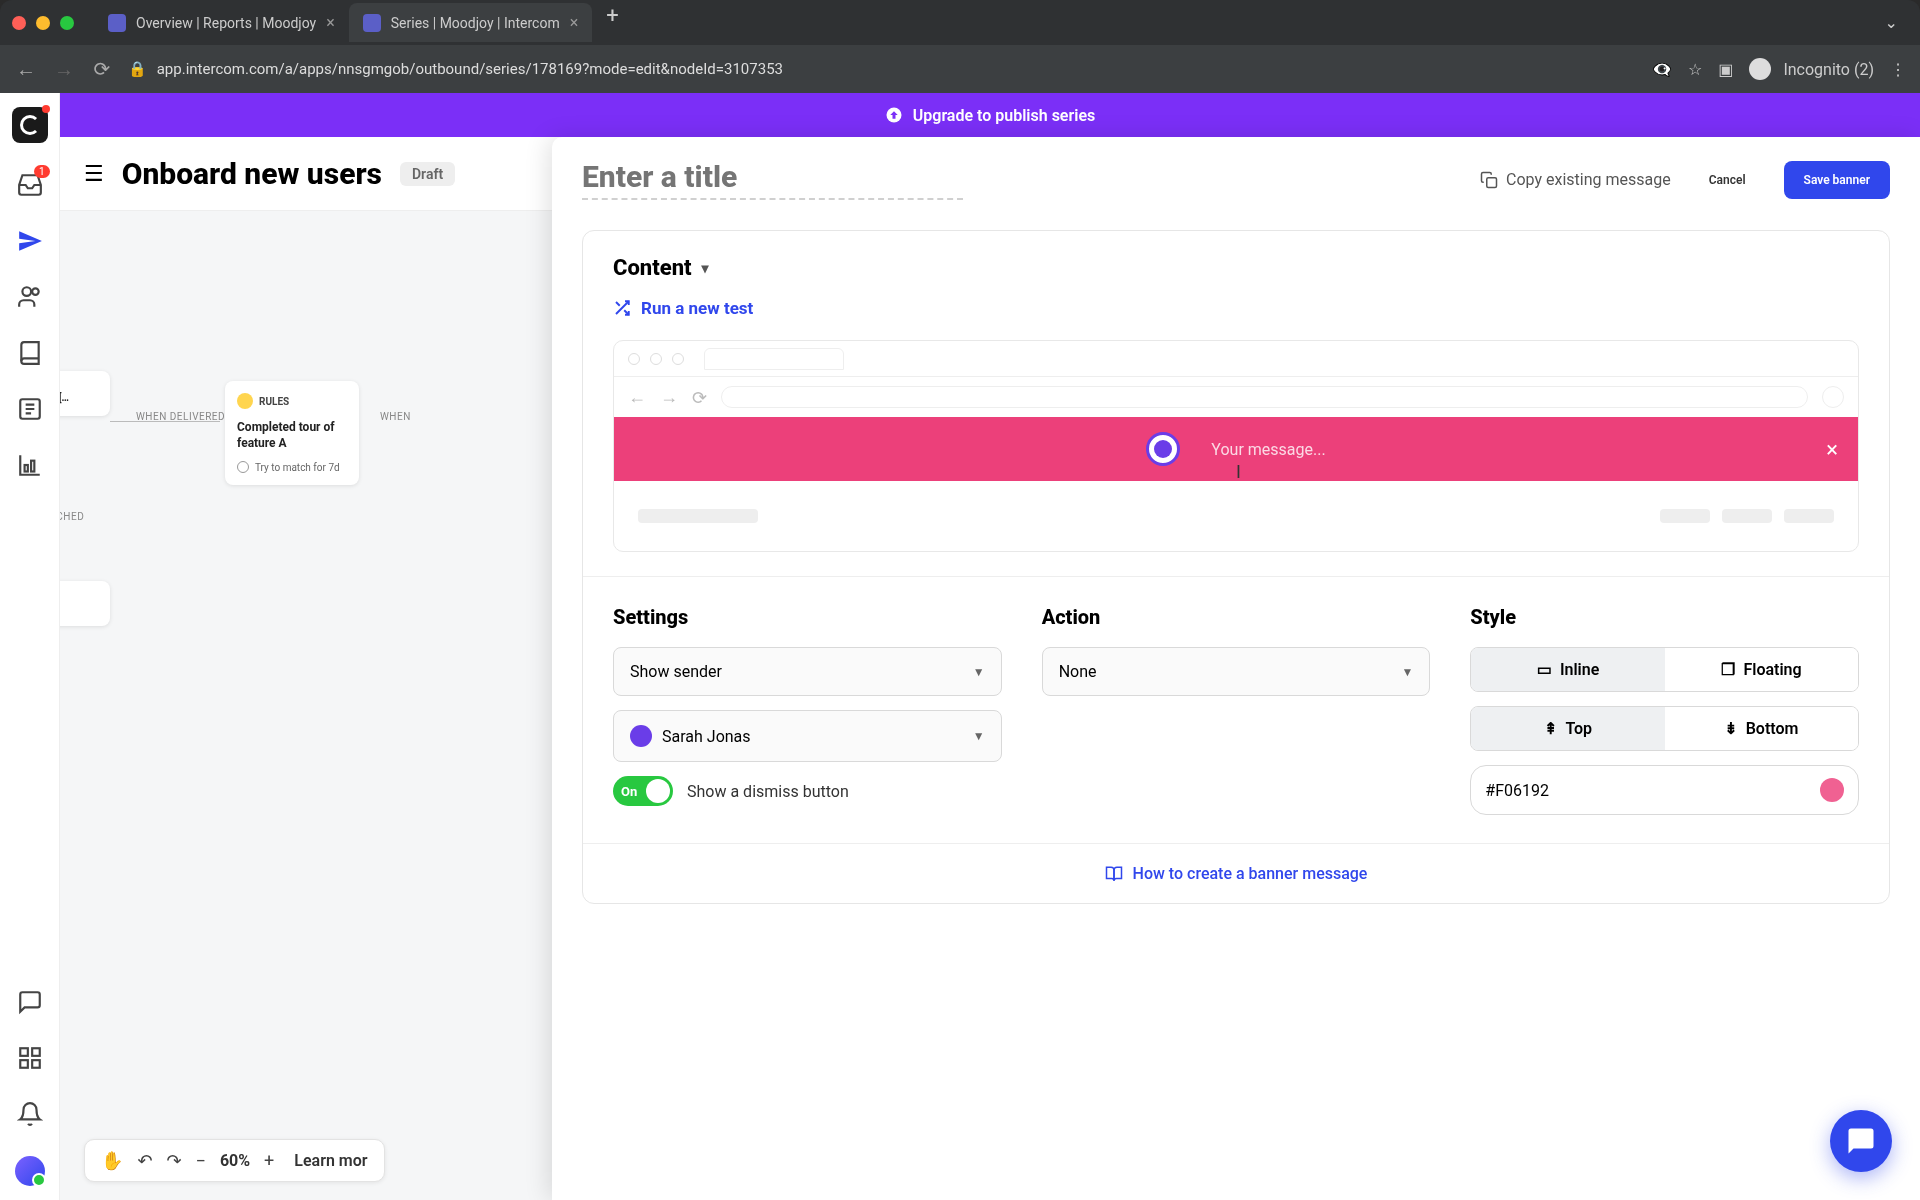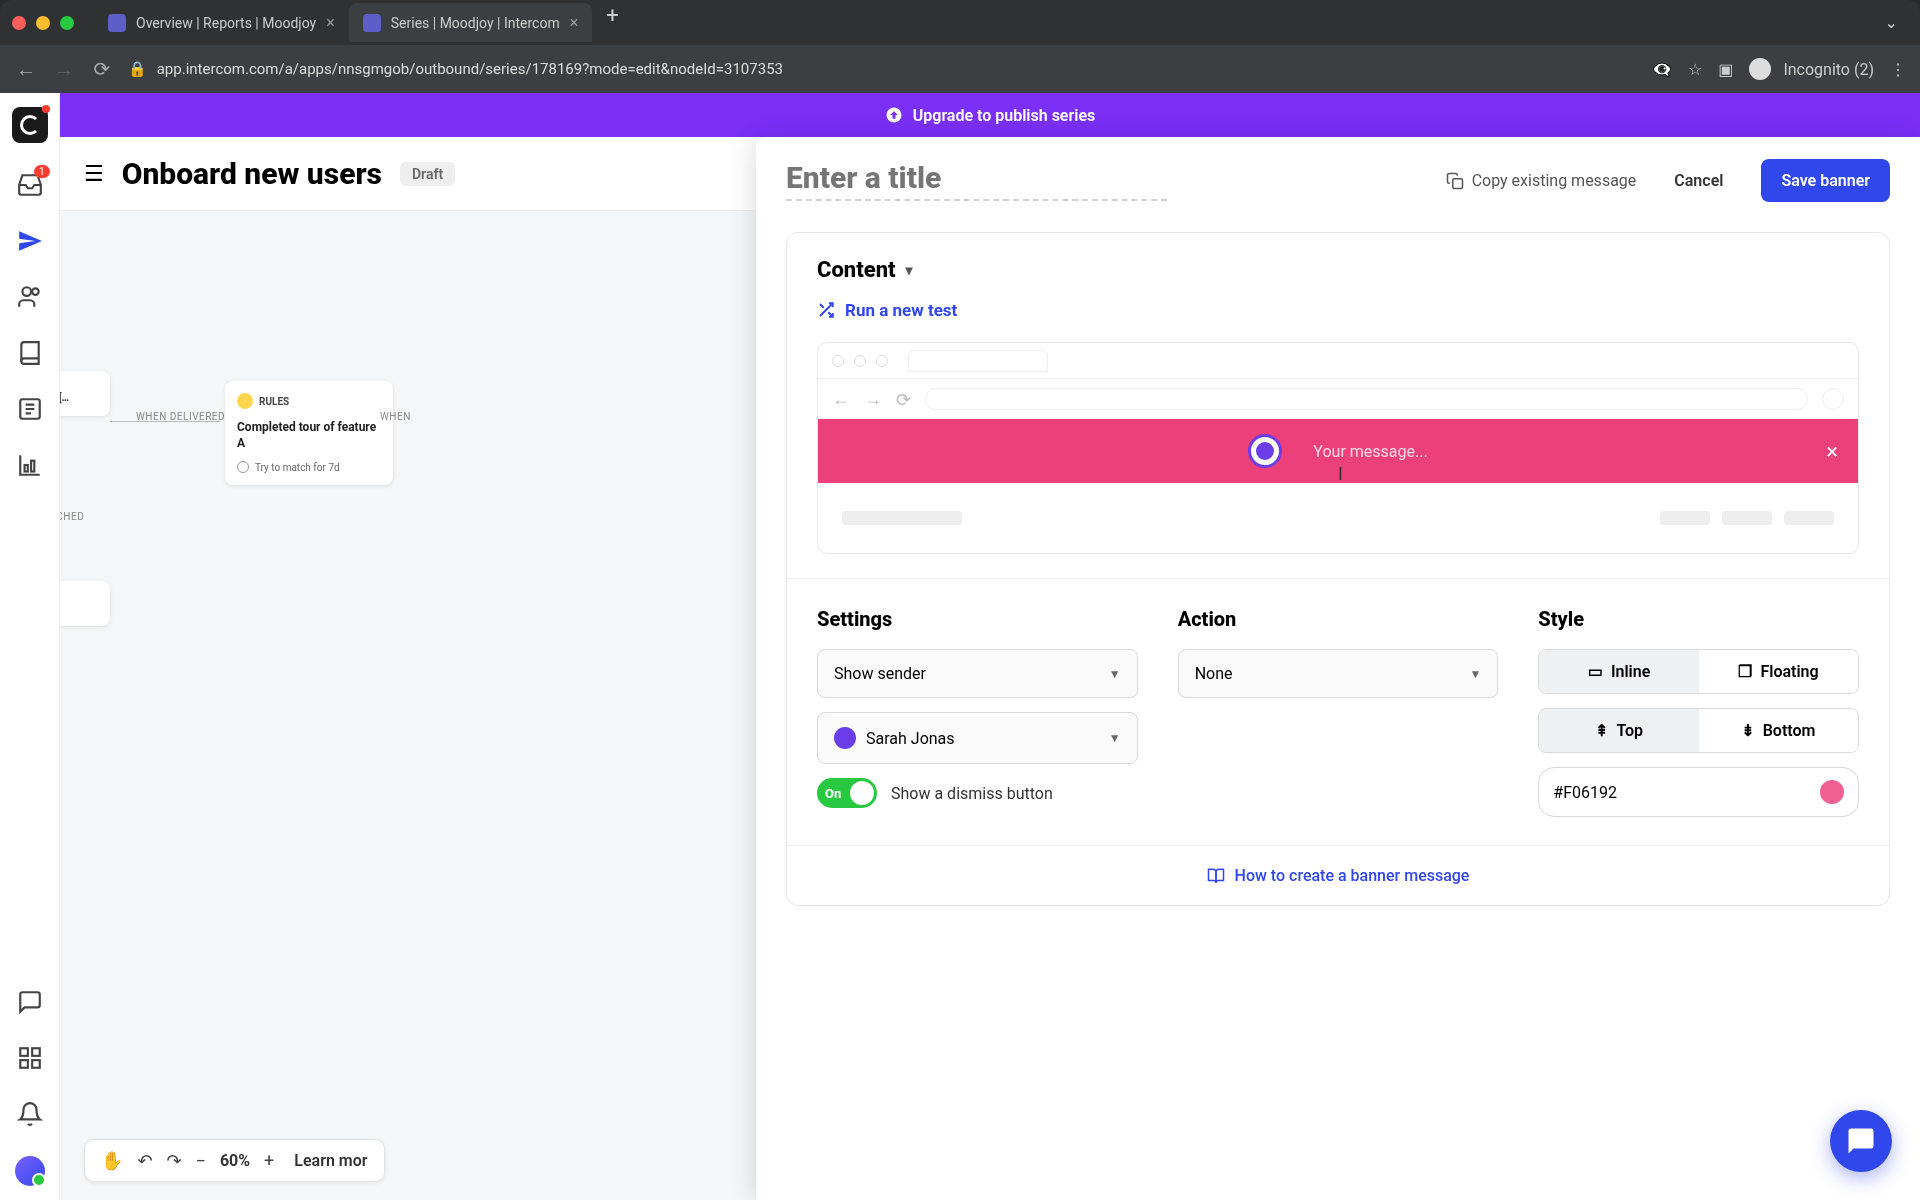--- a/index.html
+++ b/index.html
@@ -48,41 +48,41 @@
   .upgrade-bar { position: absolute; top: 0; left: 60px; right: 0; height: 44px; background: #7b2ff7; color: #fff; display: flex; align-items: center; justify-content: center; gap: 10px; font-weight: 600; font-size: 16px; z-index: 5; }
 
   
   .series-canvas { position: absolute; top: 44px; left: 60px; right: 0; bottom: 0; background: #f5f6f7; }
   .canvas-header { height: 74px; display: flex; align-items: center; padding: 0 24px; gap: 18px; background: #fff; border-bottom: 1px solid #eee; }
   .hamburger { font-size: 22px; cursor: pointer; }
   .series-title { font-size: 30px; font-weight: 800; }
   .draft-badge { background: #eee; color: #666; padding: 4px 12px; border-radius: 6px; font-size: 14px; font-weight: 600; }
 
   .canvas-body { position: relative; height: calc(100% - 74px); overflow: hidden; }
-  .flow-card { position: absolute; background: #fff; border-radius: 8px; box-shadow: 0 1px 4px rgba(0,0,0,.1); padding: 12px; font-size: 12px; width: 168px; }
+  .flow-card { position: absolute; background: #fff; border-radius: 8px; box-shadow: 0 1px 4px rgba(0,0,0,.1); padding: 12px; font-size: 12px; width: 134px; }
   .flow-card .tag { display: inline-flex; align-items: center; gap: 6px; font-weight: 700; font-size: 10px; color: #444; }
   .flow-card .tag::before { content:''; width:16px; height:16px; background:#ffd54f; border-radius:50%; }
   .flow-card .body { margin-top: 8px; font-weight: 700; color: #222; line-height: 1.3; }
   .flow-card .footer { margin-top: 10px; font-size: 10px; color: #666; display:flex; align-items:center; gap:6px; }
   .flow-card .footer::before { content:''; width:10px; height:10px; border:1px solid #999; border-radius:50%; }
   .edge-label { position: absolute; font-size: 10px; color: #888; letter-spacing: .5px; }
   .edge-line { position: absolute; height: 1px; background: #bbb; }
 
   .canvas-toolbar { position: absolute; bottom: 18px; left: 24px; display: flex; align-items: center; gap: 14px; background: #fff; border: 1px solid #e3e3e3; border-radius: 10px; padding: 10px 16px; box-shadow: 0 1px 4px rgba(0,0,0,.08); }
   .ct-btn { font-size: 18px; color: #444; cursor: pointer; }
   .ct-zoom { font-size: 16px; font-weight: 700; color: #333; }
   .ct-learn { font-size: 16px; font-weight: 600; color: #333; margin-left: 6px; white-space: nowrap; overflow: hidden; }
 
   
-  .panel { position: absolute; top: 44px; right: 0; bottom: 0; width: 1164px; background: #fff; box-shadow: -4px 0 24px rgba(0,0,0,.12); display: flex; flex-direction: column; z-index: 10; border-radius: 10px 0 0 0; }
+  .panel { position: absolute; top: 44px; right: 0; bottom: 0; width: 1368px; background: #fff; box-shadow: -4px 0 24px rgba(0,0,0,.12); display: flex; flex-direction: column; z-index: 10; border-radius: 10px 0 0 0; }
   .panel-header { display: flex; align-items: center; padding: 22px 30px; gap: 18px; }
   .title-input { font-size: 30px; font-weight: 800; color: #9aa0a6; border: none; border-bottom: 2px dashed #d0d0d0; padding-bottom: 4px; min-width: 220px; outline: none; }
   .panel-header-spacer { flex: 1; }
   .hdr-link { display: flex; align-items: center; gap: 8px; color: #555; font-size: 16px; cursor: pointer; }
-  .hdr-btn { padding: 12px 20px; border-radius: 8px; font-size: 16px; font-weight: 600; cursor: pointer; border: none; }
+  .hdr-btn { padding: 12px 20px; border-radius: 8px; font-size: 12px; font-weight: 600; cursor: pointer; border: none; }
   .hdr-btn.cancel { background: transparent; color: #333; }
   .hdr-btn.primary { background: #3047ec; color: #fff; }
 
   .panel-body { flex: 1; overflow: auto; padding: 0 30px 30px; }
   .card { border: 1px solid #e6e6e6; border-radius: 12px; margin-top: 8px; }
   .card-inner { padding: 24px 30px; }
   .section-title { font-size: 22px; font-weight: 800; display: flex; align-items: center; gap: 10px; }
   .section-title .caret { font-size: 14px; color: #555; }
   .run-test { display: flex; align-items: center; gap: 10px; color: #3047ec; font-weight: 700; font-size: 17px; margin-top: 18px; cursor: pointer; }
 

